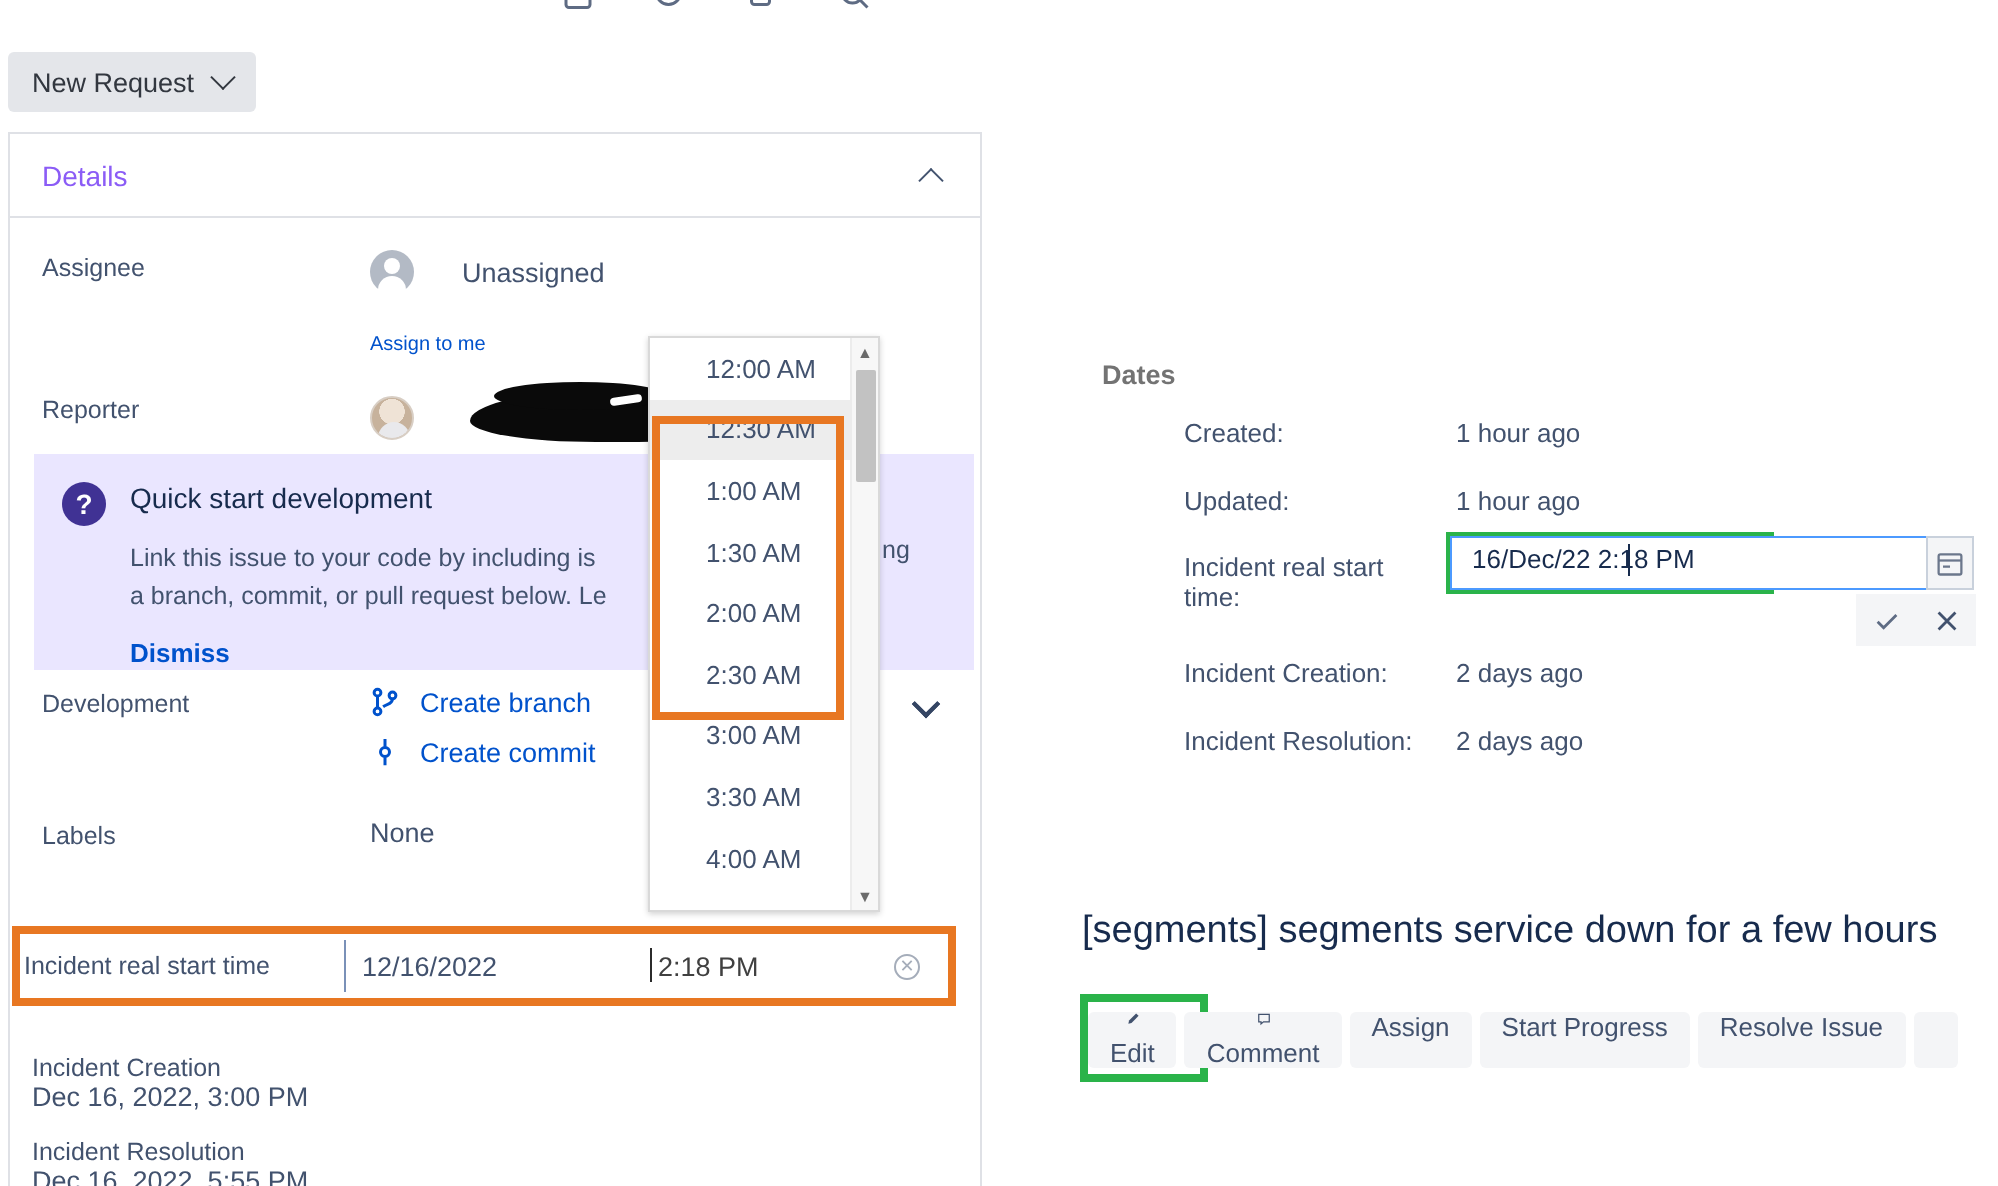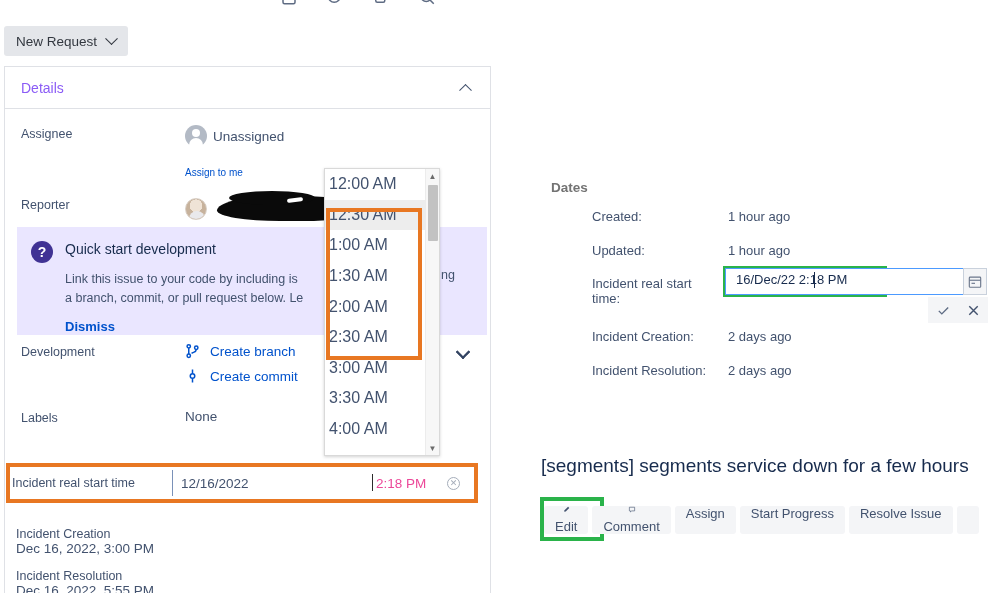--- a/index.html
+++ b/index.html
@@ -44,21 +44,21 @@
     display: flex; align-items: center; justify-content: space-between;
     padding: 0 20px 0 16px;
   }
   .details-head .t { font-size: 14px; color: #8b5cf6; }
 
   .frow { display: flex; padding: 0 16px; }
   .frow .lbl { width: 164px; flex: none; font-size: 12.5px; color: #42526e; padding-top: 2px; }
   .frow .val { flex: 1; font-size: 13.5px; color: #42526e; }
 
   .assignee-row { margin-top: 16px; }
-  .assignee-line { display: flex; align-items: center; gap: 6px; }
+  .assignee-line { display: flex; align-items: center; gap: 24px; }
   .avatar-ph { width: 22px; height: 22px; border-radius: 50%; background: #b3bac5; position: relative; flex: none; }
   .avatar-ph::before { content:""; position:absolute; left:7px; top:4px; width:8px; height:8px; border-radius:50%; background:#fff; }
   .avatar-ph::after { content:""; position:absolute; left:4px; top:13px; width:14px; height:9px; border-radius:7px 7px 0 0; background:#fff; }
   .link { color: #0052cc; cursor: pointer; }
   .assign-me { display:block; margin-top: 20px; font-size: 10px; }
 
   .reporter-row { margin-top: 18px; }
   .avatar-img {
     width: 22px; height: 22px; border-radius: 50%; flex: none;
     background: radial-gradient(circle at 50% 34%, #efe3d6 0 38%, #c7b29c 39% 100%);
@@ -99,38 +99,38 @@
   .hl-orange { position: absolute; border: 4px solid #e87722; }
   #hl-left-field { left: 6px; top: 463px; width: 472px; height: 40px; }
 
   .lf-wrap { position: absolute; left: 12px; top: 470px; width: 460px; height: 26px;
              display:flex; align-items:center; }
   .lf-label { width: 160px; font-size: 12.5px; color: #42526e; }
   .lf-input { flex:1; height: 26px; border-left: 1px solid #7a91b8;
               display:flex; align-items:center; gap: 0; padding-left: 8px;
               position: relative; }
   .lf-date { font-size: 13.5px; color: #42526e; width: 148px; }
-  .lf-time { font-size: 13.5px; color: #ec4899; position: relative; margin-left: 47px; }
+  .lf-time { font-size: 13.5px; color: #404040; position: relative; }
   .lf-time::before { content:""; position:absolute; left:-4px; top:-2px; width:1px; height:17px; background:#2b2b2b; }
   .lf-clear { position:absolute; right: 12px; width: 13px; height: 13px; border-radius: 50%;
               border:1.4px solid #a5adba; color:#a5adba; font-size: 9px; line-height: 10px; text-align:center; cursor:pointer; }
 
   .ic-row { position:absolute; left: 16px; width: 470px; display:flex; font-size: 12.5px; }
   .ic-row .l { width: 164px; color:#42526e; }
   .ic-row .v { color:#42526e; font-size: 13.5px; }
 
   
   .tdrop {
     position: absolute; left: 324px; top: 168px; width: 116px; height: 288px;
     background: #fff; border: 1px solid #d9d9d9; box-shadow: 0 1px 3px rgba(0,0,0,.18);
     overflow: hidden;
   }
   .tdrop-list { position:absolute; left:0; top:0; right: 14px; }
-  .topt { height: 30.6px; display:flex; align-items:center; padding-left: 4px;
-          font-size: 16px; color: #42526e; cursor: pointer; }
+  .topt { height: 30.6px; display:flex; align-items:center; padding-left: 28px;
+          font-size: 13px; color: #42526e; cursor: pointer; }
   .topt.sel { background: #ededed; }
   .tscroll { position:absolute; right: 0; top: 0; width: 14px; height: 100%; background: #f7f7f7; border-left:1px solid #ececec; }
   .tscroll .arw { width: 100%; height: 14px; display:flex; align-items:center; justify-content:center; color:#6b6b6b; font-size:8px; }
   .tscroll .arw.dn { position:absolute; bottom: 0; }
   .tthumb { position:absolute; top: 16px; left: 2px; width: 10px; height: 56px; background: #c2c2c2; border-radius: 1px; }
   #hl-dropdown { left: 326px; top: 208px; width: 96px; height: 152px; }
 
   
   .dates-title { position:absolute; left: 551px; top: 180px; font-size: 13.5px; font-weight: bold; color: #737373; }
   .drow { position:absolute; left: 592px; display:flex; font-size: 13px; }

